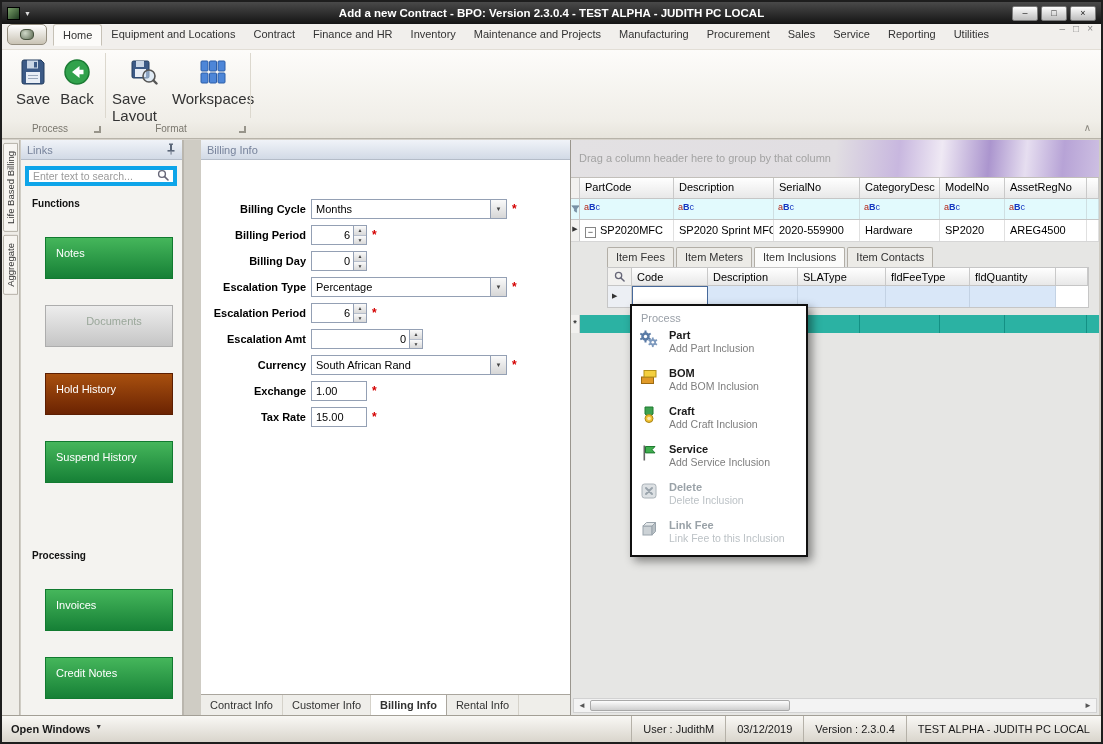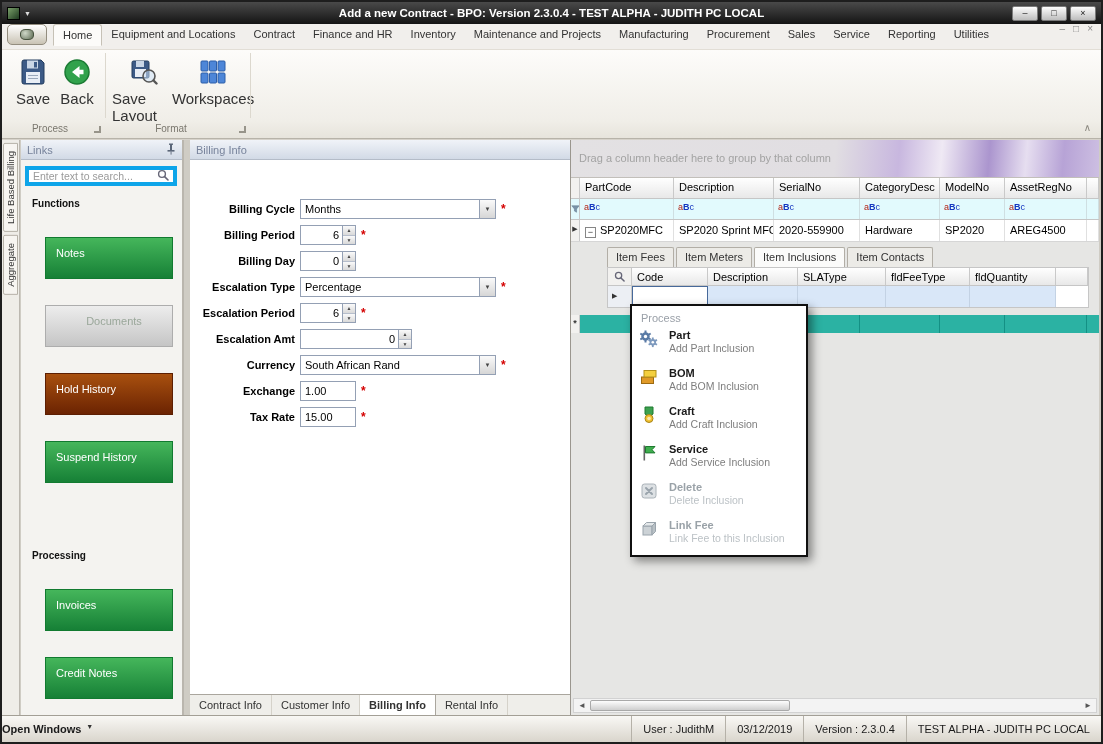--- a/index.html
+++ b/index.html
@@ -75,21 +75,21 @@
   .search-box input::placeholder { color:#9a9a9a; }
   .search-mag { width:16px; flex:none; }
   .section-heading { position:absolute; left:11px; font-weight:bold; font-size:10px; color:#111; }
   .link-btn { position:absolute; left:24px; width:128px; height:42px; font-size:11px;
     color:#fff; padding:9px 0 0 10px; cursor:default; }
   .link-btn.green { background:linear-gradient(#45b65b,#168036); border:1px solid #117a30;}
   .link-btn.red   { background:linear-gradient(#a8500f,#6b2302); border:1px solid #5c1e02;}
   .link-btn.gray  { background:linear-gradient(#ededed,#c5c5c5); border:1px solid #adadad; color:#9aa79a;}
 
   
-  .billing { position:absolute; left:188px; top:138px; width:414px; bottom:27px; background:#fff;
+  .billing { position:absolute; left:199px; top:138px; width:414px; bottom:27px; background:#fff;
     border-right:2px solid #a8a49e; }
   .form { position:absolute; top:56px; left:0; right:0; }
   .frow { display:flex; align-items:center; height:26px; }
   .flabel { width:110px; text-align:right; font-weight:bold; font-size:11px; color:#000; padding-right:5px; flex:none;}
   .req { color:#d40000; font-weight:bold; font-size:12px; margin-left:5px; }
   .dropdown { width:196px; height:20px; border:1px solid #94a0b4; background:#fff;
     display:flex; align-items:center; font-size:11px; }
   .dd-val { flex:1; padding-left:4px; overflow:hidden; white-space:nowrap;}
   .dd-btn { width:16px; height:18px; background:linear-gradient(#fafafa,#d6d6d6);
     border-left:1px solid #94a0b4; font-size:6px; color:#444; text-align:center; line-height:18px; flex:none;}
@@ -166,21 +166,21 @@
   .micon { width:22px; flex:none; margin-right:7px; padding-top:1px;}
   .mlabel { font-weight:bold; color:#1a1a1a; line-height:13px;}
   .mdesc { color:#7e7e7e; font-size:10.5px; line-height:12px;}
   .mitem.disabled .mlabel { color:#9aa2a8; }
   .mitem.disabled .mdesc { color:#bcc2c6; }
 
   
   .statusbar { position:absolute; left:0; right:0; bottom:0; height:27px;
     background:linear-gradient(#f9f8f5,#d9d5cc); border-top:1px solid #a39f96;
     display:flex; align-items:center; font-size:11px; color:#1a1a1a; z-index:20;}
-  .sb-left { font-weight:bold; display:flex; align-items:flex-start; gap:5px;}
+  .sb-left { margin-left:9px; font-weight:bold; display:flex; align-items:flex-start; gap:5px;}
   .sb-caret { font-size:7px; color:#333; }
   .sb-right { margin-left:auto; display:flex; height:100%; align-items:center; }
   .sb-item { padding:0 11px; border-left:1px solid #b5b1a8; display:flex; align-items:center; height:100%; }
 </style>
 </head>
 <body>
 
 <div class="window">
 
   <div class="titlebar">

